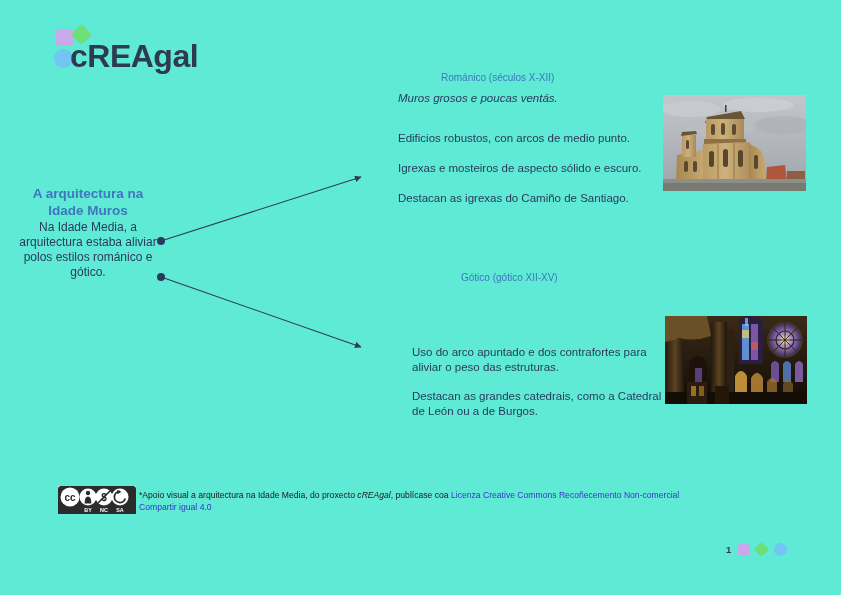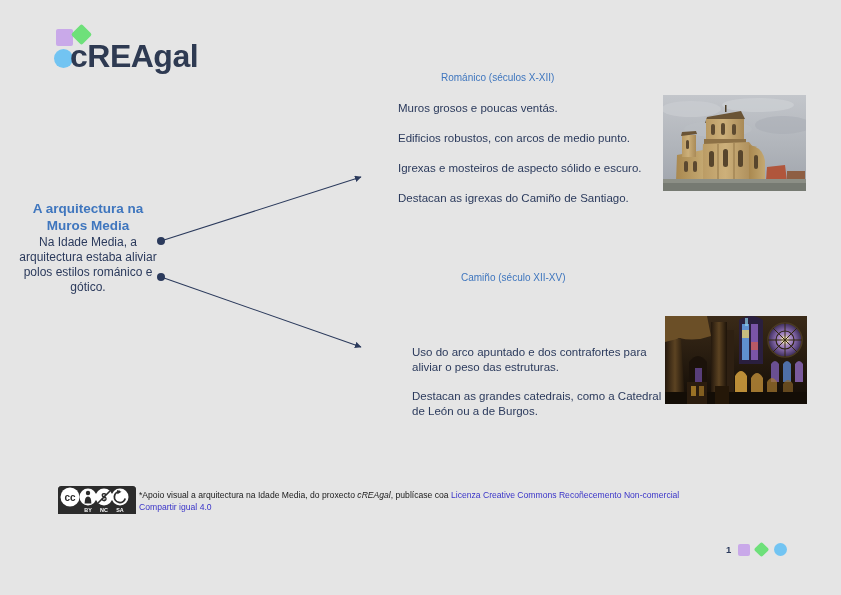--- a/index.html
+++ b/index.html
@@ -8,21 +8,21 @@
     background: #ffffff;
   }
   body {
     font-family: "Liberation Sans", sans-serif;
     color: #2b3a5c;
   }
   #page {
     position: relative;
     width: 841px;
     height: 595px;
-    background: #e5e5e5;
+    background: #5eead4;
     overflow: hidden;
   }
 
   
   #logo {
     position: absolute;
     left: 52px;
     top: 24px;
     width: 190px;
     height: 46px;
@@ -70,21 +70,21 @@
     font-weight: bold;
     letter-spacing: -0.5px;
     color: #2e3a52;
     white-space: nowrap;
   }
 
   
   #concept {
     position: absolute;
     left: 18px;
-    top: 200px;
+    top: 185px;
     width: 140px;
     text-align: center;
   }
   #concept .title {
     color: #3f76be;
     font-size: 13.5px;
     font-weight: bold;
     line-height: 17px;
   }
   #concept .body {
@@ -202,21 +202,21 @@
       <div class="sq"></div>
       <div class="dia"></div>
       <div class="cir"></div>
     </div>
     <div class="wordmark">cREAgal</div>
   </div>
 
   <div id="concept">
     <div class="title">
       <span>A arquitectura na</span><br>
-      <span>Muros Media</span>
+      <span>Idade Muros</span>
     </div>
     <div class="body">Na Idade Media, a arquitectura estaba aliviar polos estilos románico e gótico.</div>
   </div>
 
   <svg id="arrows" viewBox="0 0 841 595">
     <defs>
       <marker id="ah" markerWidth="7" markerHeight="7" refX="5.5" refY="3" orient="auto">
         <path d="M0,0 L6,3 L0,6 z" fill="#2b3a5c"></path>
       </marker>
     </defs>
@@ -225,21 +225,21 @@
       <line x1="164" y1="240" x2="361" y2="177" stroke="#2b3a5c" stroke-width="1.1" marker-end="url(#ah)"></line>
     </g>
     <g>
       <circle cx="161" cy="277" r="4" fill="#2b3a5c"></circle>
       <line x1="164" y1="278" x2="361" y2="347" stroke="#2b3a5c" stroke-width="1.1" marker-end="url(#ah)"></line>
     </g>
   </svg>
 
   <div class="section-heading" style="left:441px; top:72px;">Románico (séculos X-XII)</div>
 
-  <div class="bullet" style="left:398px; top:101px; width:265px;">Muros grosos e poucas ventás.</div>
+  <div class="bullet" style="left:398px; top:91px; width:265px;font-style:italic;">Muros grosos e poucas ventás.</div>
   <div class="bullet" style="left:398px; top:131px; width:303px;">Edificios robustos, con arcos de medio punto.</div>
   <div class="bullet" style="left:398px; top:191px; width:265px;">Destacan as igrexas do Camiño de Santiago.</div>
   <div class="bullet" style="left:398px; top:161px; width:265px;">Igrexas e mosteiros de aspecto sólido e escuro.</div>
 
   <div class="photo" style="left:663px; top:95px; width:143px; height:96px;">
     <svg width="143" height="96" viewBox="0 0 143 96">
       <defs>
         <linearGradient id="skyR" x1="0" y1="0" x2="0" y2="1">
           <stop offset="0%" stop-color="#c3c6cb"></stop>
           <stop offset="55%" stop-color="#b0b4ba"></stop>
@@ -293,21 +293,21 @@
       <rect x="70" y="48" width="2" height="38" fill="#9b7f4f" opacity="0.6"></rect>
 
       <polygon points="104,72 122,70 124,86 103,86" fill="#b0563c"></polygon>
       <rect x="124" y="76" width="18" height="10" fill="#8e5f44"></rect>
 
       <rect x="0" y="84" width="143" height="12" fill="#8c8f86"></rect>
       <rect x="0" y="88" width="143" height="8" fill="#767a72"></rect>
     </svg>
   </div>
 
-  <div class="section-heading" style="left:461px; top:272px;">Camiño (século XII-XV)</div>
+  <div class="section-heading" style="left:461px; top:272px;">Gótico (gótico XII-XV)</div>
 
   <div class="bullet" style="left:412px; top:345px; width:250px;">Uso do arco apuntado e dos contrafortes para aliviar o peso das estruturas.</div>
   <div class="bullet" style="left:412px; top:389px; width:250px;">Destacan as grandes catedrais, como a Catedral de León ou a de Burgos.</div>
 
   <div class="photo" style="left:665px; top:316px; width:142px; height:88px;">
     <svg width="142" height="88" viewBox="0 0 142 88">
       <defs>
         <linearGradient id="gDark" x1="0" y1="0" x2="0" y2="1">
           <stop offset="0%" stop-color="#3a2a18"></stop>
           <stop offset="100%" stop-color="#120c06"></stop>

